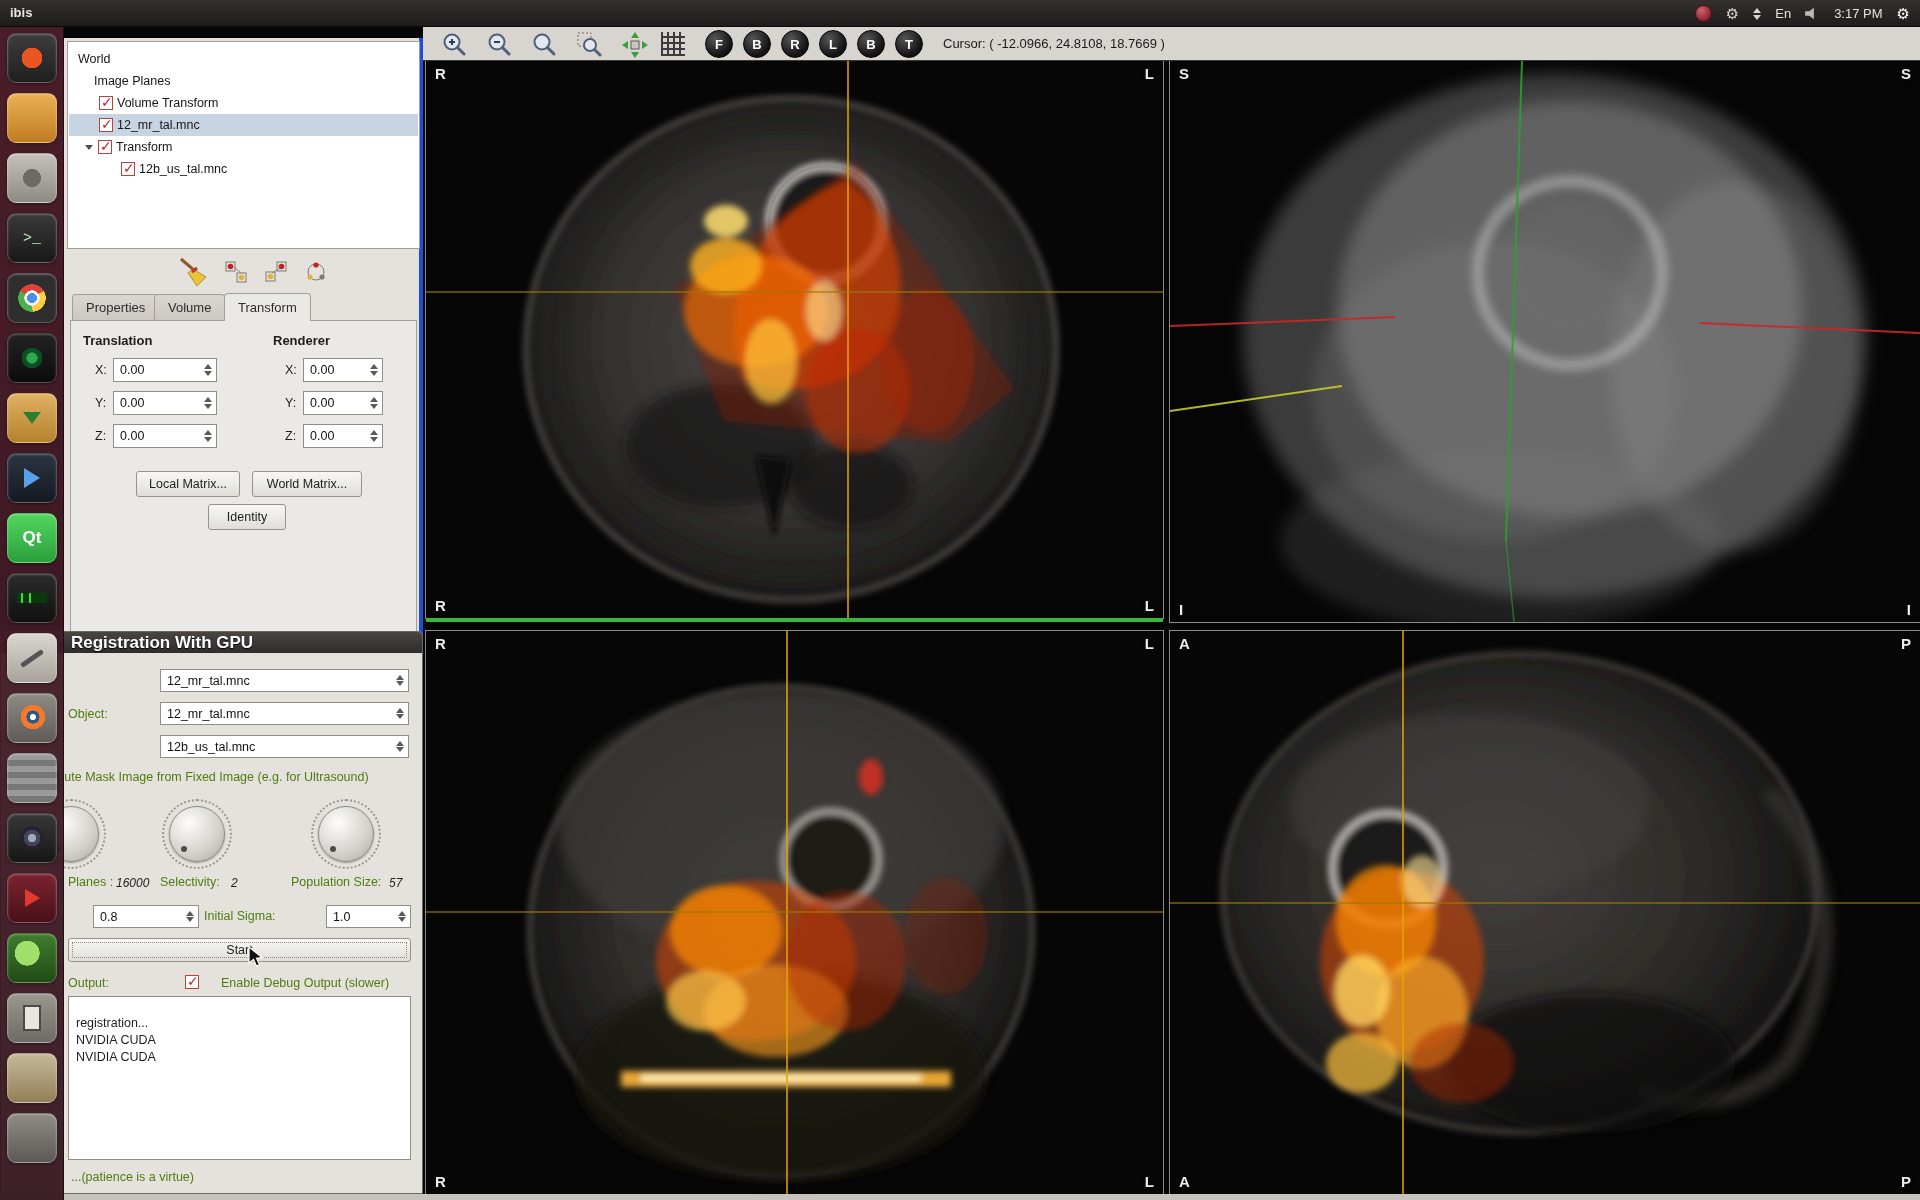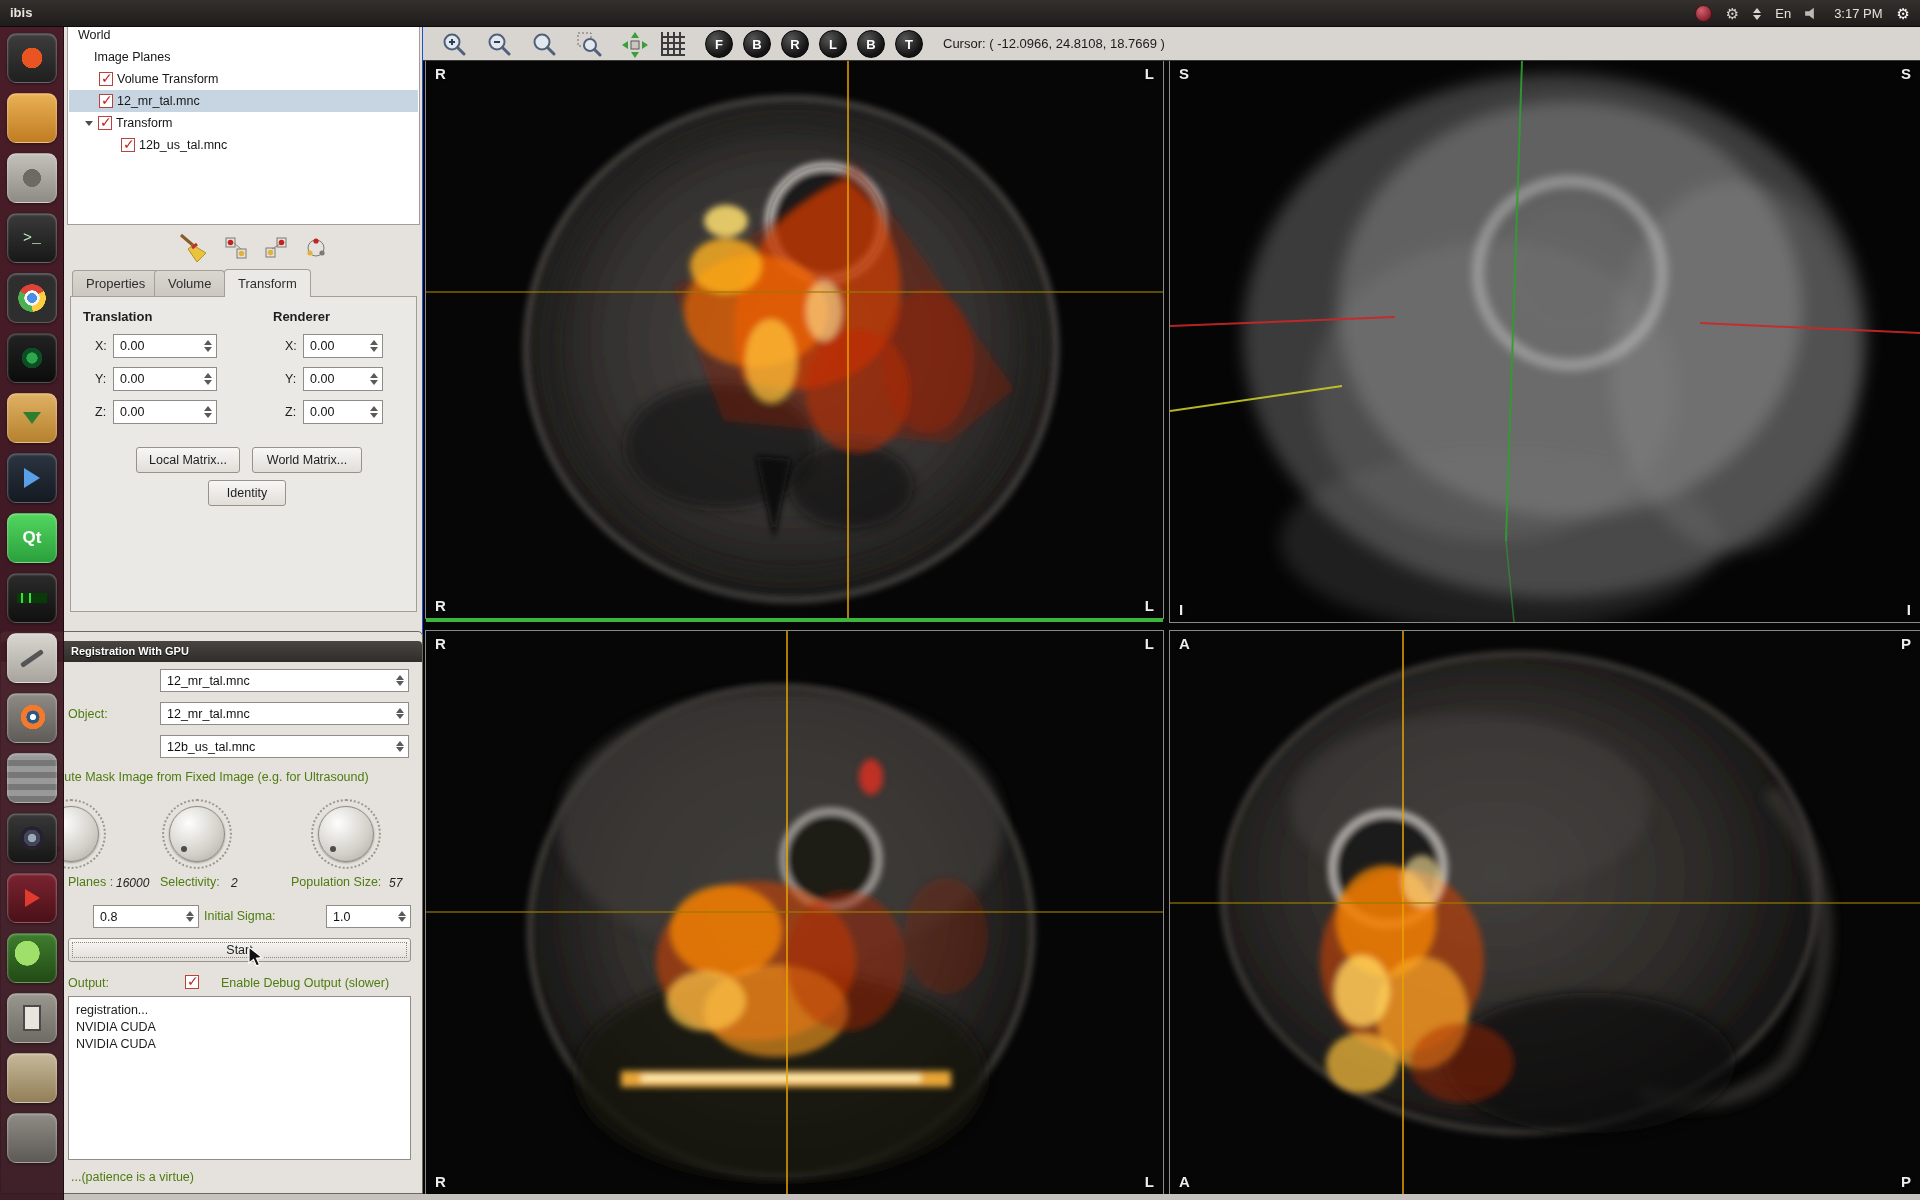--- a/index.html
+++ b/index.html
@@ -46,21 +46,21 @@
   .li-cam{background:radial-gradient(circle at 50% 50%,#9ab 0 12%,#445 13% 24%,#223 25% 34%,transparent 35%),linear-gradient(#383838,#161616)}
   .li-music{background:linear-gradient(#7a2430,#4a1018)}
   .li-music::after{content:"";width:0;height:0;border-top:9px solid transparent;border-bottom:9px solid transparent;border-left:15px solid #e23a2e}
   .li-nature{background:radial-gradient(circle at 40% 40%,#9fe06a 0 30%,transparent 31%),linear-gradient(#3f7d2e,#224a16)}
   .li-usb{background:linear-gradient(#9a978f,#6e6b64)}
   .li-usb::after{content:"";width:14px;height:22px;background:#e8e5df;border:2px solid #4a4a4a}
   .li-arch{background:linear-gradient(#c5b89a,#937f57)}
   .li-pkg{background:linear-gradient(#8f8b85,#5d5a55)}
 
   
-  #leftpanel{left:64px;top:14px;width:359px;height:723px;background:#e5e2dd;z-index:10;border-right:1px solid #1d4ed8}
+  #leftpanel{left:64px;top:38px;width:359px;height:723px;background:#e5e2dd;z-index:10;border-right:4px solid #1d4ed8}
   #tree{position:absolute;left:3px;top:3px;width:353px;height:208px;background:#fff;border:1px solid #a39e97;font-size:12.5px;color:#161616;overflow:hidden}
   .trow{position:absolute;left:1px;right:1px;height:22px;display:flex;align-items:center}
   .trow.selected{background:#c7d4e2}
   .chk{width:14px;height:14px;background:#fff;border:1px solid #b5443f;position:relative;flex:none}
   .chk::after{content:"\2713";position:absolute;left:1px;top:-3px;font-size:14px;font-weight:bold;color:#c42121}
   .expander{width:0;height:0;border-left:4px solid transparent;border-right:4px solid transparent;border-top:5px solid #4d4d4d;flex:none}
   .tlabel{margin-left:4px;white-space:nowrap}
 
   .tab{position:absolute;height:26px;display:flex;align-items:center;padding:0 13px;font-size:13px;color:#2e2e2e;background:linear-gradient(#dad6d0,#ccc8c1);border:1px solid #a39e97;border-bottom:none;border-radius:4px 4px 0 0}
   .tab.active{background:#ebe9e5;height:28px;z-index:3;font-weight:normal}
@@ -68,27 +68,27 @@
   .grouplabel{position:absolute;font-size:13px;font-weight:bold;color:#1d1d1d}
   .axlabel{position:absolute;font-size:12.5px;color:#1d1d1d}
   .spin{position:absolute;height:24px;background:#fff;border:1px solid #918c85;font-size:12.5px;color:#111}
   .spin .v{position:absolute;left:6px;top:4px}
   .arrU{position:absolute;right:4px;top:5px;width:0;height:0;border-left:4px solid transparent;border-right:4px solid transparent;border-bottom:5px solid #5a5a5a}
   .arrD{position:absolute;right:4px;bottom:5px;width:0;height:0;border-left:4px solid transparent;border-right:4px solid transparent;border-top:5px solid #5a5a5a}
   .pbtn{position:absolute;display:flex;align-items:center;justify-content:center;background:linear-gradient(#f8f7f5,#e1ded9);border:1px solid #989288;border-radius:3px;font-size:12.5px;color:#1d1d1d}
 
   
   #regwin{left:0;top:631px;width:423px;height:563px;background:#e5e2dd;z-index:10;border:1px solid #6b6761;border-radius:5px 5px 0 0}
-  #regtitle{position:absolute;left:0;top:9px;width:100%;height:21px;background:linear-gradient(#4a4541,#2f2c2a);border-radius:4px 4px 0 0;color:#fff;font-size:11px;font-weight:bold;line-height:21px;padding-left:70px;text-shadow:0 1px 1px #000}
+  #regtitle{position:absolute;left:0;top:0;width:100%;height:21px;background:linear-gradient(#4a4541,#2f2c2a);border-radius:4px 4px 0 0;color:#fff;font-size:17px;font-weight:bold;line-height:21px;padding-left:70px;text-shadow:0 1px 1px #000}
   .rlabel{position:absolute;font-size:12.5px;color:#4d7c0f;white-space:nowrap}
   .rvalue{position:absolute;font-size:12px;font-style:italic;color:#222;white-space:nowrap}
   .dial{position:absolute;width:56px;height:56px;border-radius:50%;background:radial-gradient(circle at 35% 30%,#fdfdfc,#d2cfc8 62%,#aba7a0);border:1px solid #8f8b84;box-shadow:0 1px 2px rgba(0,0,0,.35)}
   .dial::after{content:"";position:absolute;inset:-8px;border-radius:50%;border:2px dotted #9a968f}
   .dial i{position:absolute;left:20%;bottom:16%;width:6px;height:6px;border-radius:50%;background:#4c4c4c}
-  #logbox{position:absolute;left:67px;top:364px;width:343px;height:164px;background:#fff;border:1px solid #918c85;font-size:12.5px;color:#1e1e1e;padding:5px 7px;line-height:17px}
+  #logbox{position:absolute;left:67px;top:364px;width:343px;height:164px;background:#fff;border:1px solid #918c85;font-size:12.5px;color:#1e1e1e;padding:18px 7px;line-height:17px}
   .btn-start::after{content:"";position:absolute;inset:3px;border:1px dotted #8c8780}
 
   
   #vtoolbar{left:423px;top:27px;width:1497px;height:34px;background:#d8d5d0;z-index:5;border-bottom:1px solid #3c3a37}
   .vicon{position:absolute;top:4px}
   .gridicon{width:24px;height:24px;background-image:repeating-linear-gradient(0deg,#3c3c3c 0 2px,transparent 2px 6px),repeating-linear-gradient(90deg,#3c3c3c 0 2px,transparent 2px 6px)}
   .lbtn{position:absolute;top:3px;width:28px;height:28px;border-radius:50%;background:radial-gradient(circle at 35% 30%,#565656,#131313 68%);border:1px solid #060606;color:#fff;font-size:13px;font-weight:bold;display:flex;align-items:center;justify-content:center}
   #cursorlabel{position:absolute;left:479px;top:9px;font-size:13px;color:#1b1b1b;white-space:nowrap}
 
   .quad{position:absolute;background:#050505;outline:1px solid #8a8a8a;overflow:hidden}

